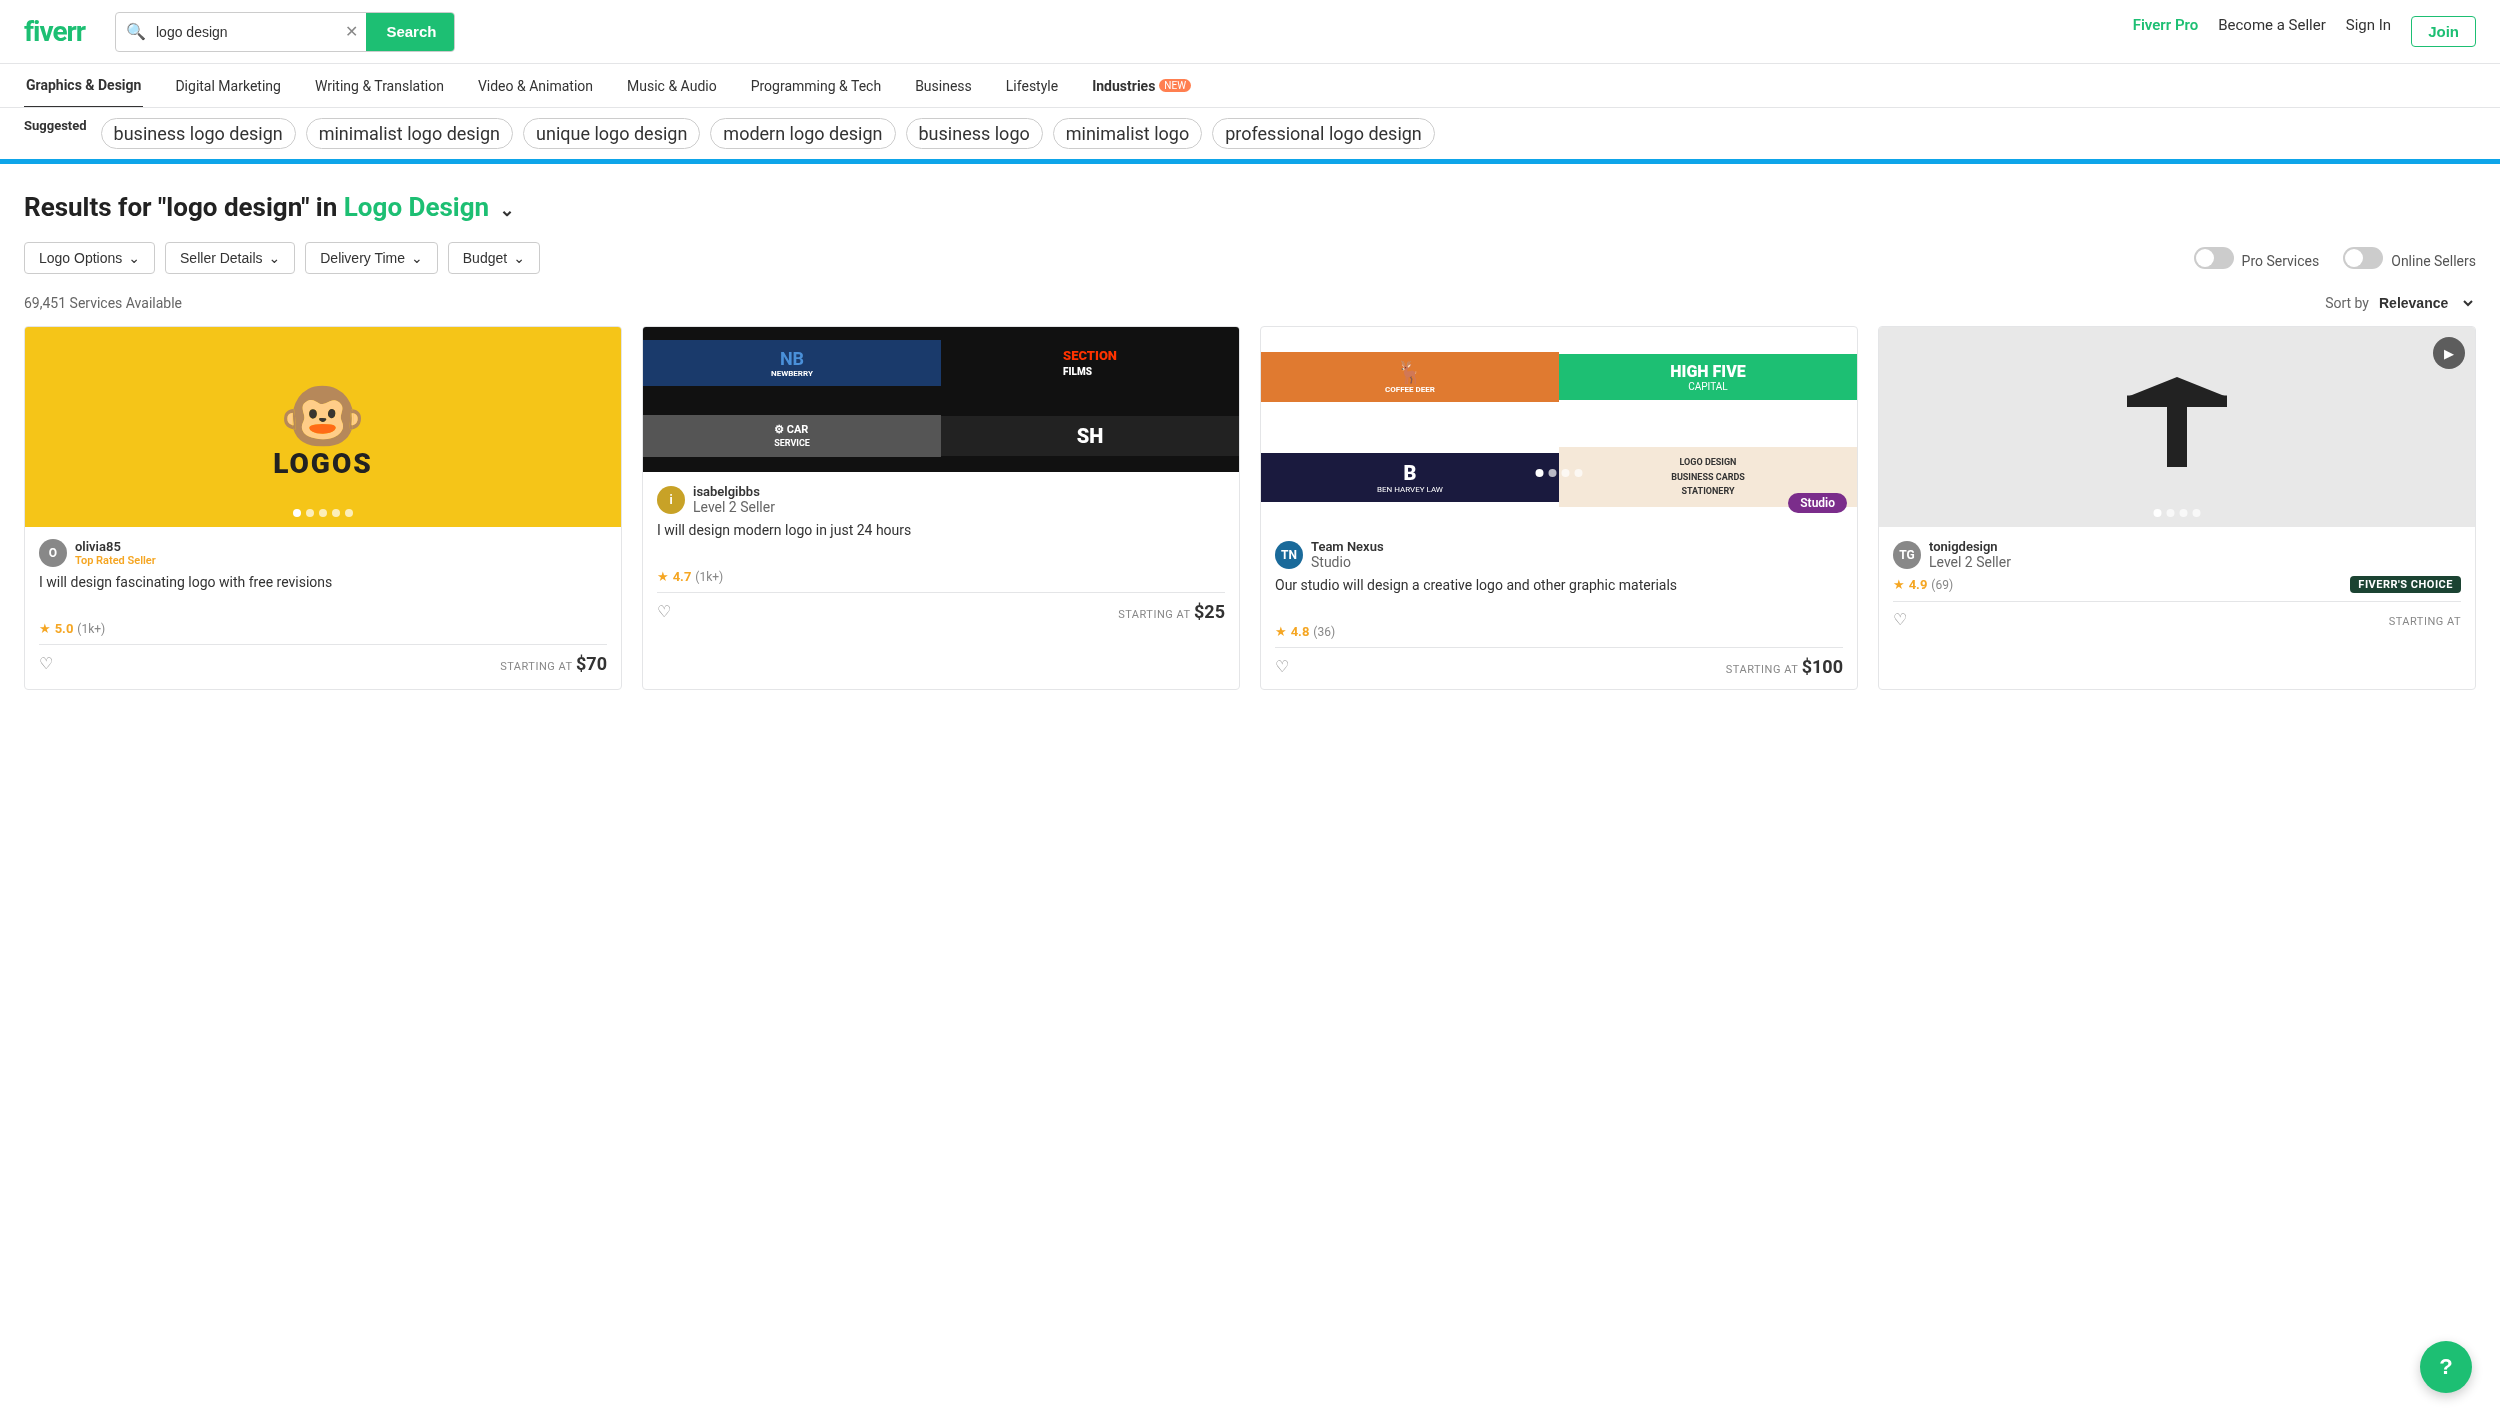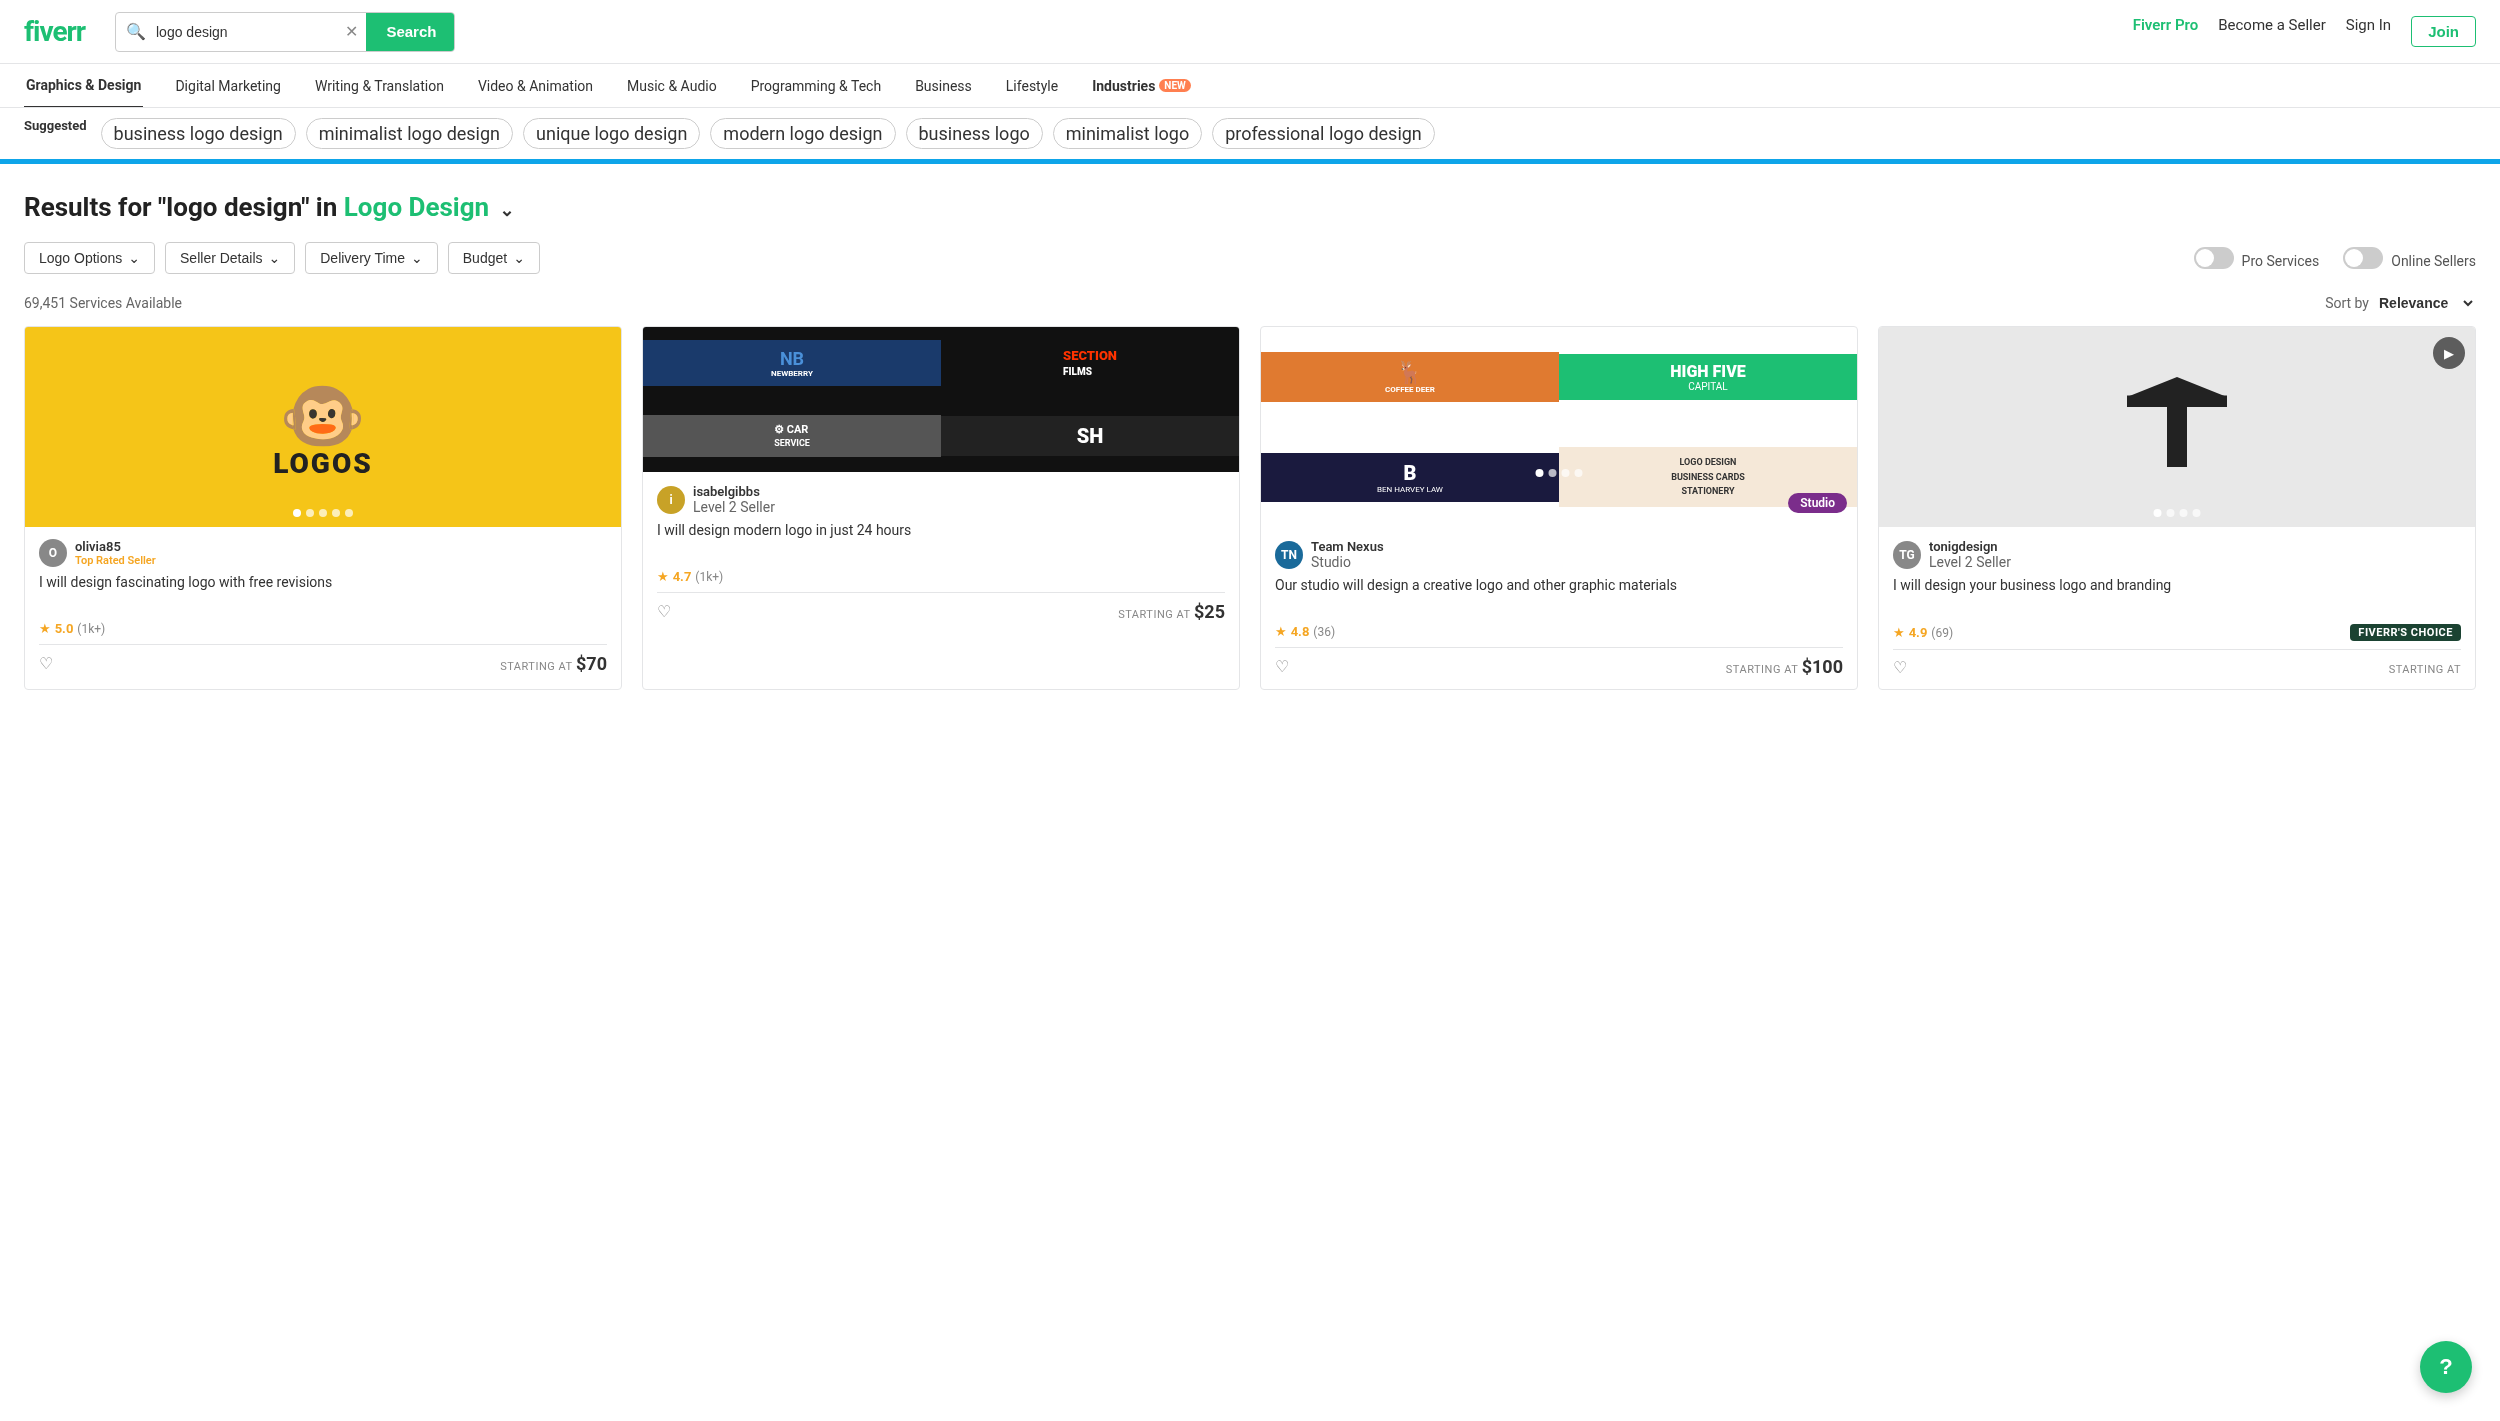--- a/index.html
+++ b/index.html
@@ -17,21 +17,21 @@
     .fiverr-pro { color: #1dbf73; font-weight: 600; font-size: 15px; cursor: pointer; }
     .become-seller { color: #333; font-size: 15px; cursor: pointer; }
     .sign-in { color: #333; font-size: 15px; cursor: pointer; }
     .join-btn { border: 1.5px solid #1dbf73; color: #1dbf73; background: #fff; border-radius: 4px; padding: 6px 16px; font-size: 15px; font-weight: 600; cursor: pointer; }
 
     
     .nav-bar { display: flex; align-items: center; padding: 0 24px; height: 44px; border-bottom: 1px solid #e4e5e7; gap: 30px; overflow-x: auto; }
     .nav-item { white-space: nowrap; font-size: 14px; color: #333; cursor: pointer; padding: 0 2px; height: 44px; display: flex; align-items: center; }
     .nav-item.active { font-weight: 700; border-bottom: 2px solid #333; }
     .nav-item.industries { font-weight: 700; }
-    .new-badge { background: #ff7f50; color: #fff; font-size: 10px; font-weight: 700; border-radius: 10px; padding: 1px 5px; margin-left: 4px; }
+    .new-badge { background: #ff7f50; color: #fff; font-size: 10px; font-weight: 400; border-radius: 10px; padding: 1px 5px; margin-left: 4px; }
 
     
     .suggested-bar { display: flex; align-items: flex-start; padding: 10px 24px; gap: 10px; border-bottom: 5px solid #0ea5e9; flex-wrap: wrap; }
     .suggested-label { font-weight: 700; font-size: 13px; margin-right: 4px; }
     .tag { border: 1px solid #ccc; border-radius: 20px; padding: 4px 12px; font-size: 18px; cursor: pointer; white-space: nowrap; color: #333; }
 
     
     .results-section { padding: 28px 24px 0; }
     .results-heading { font-size: 26px; font-weight: 700; color: #222; margin-bottom: 20px; }
     .results-heading .category-link { color: #1dbf73; text-decoration: none; cursor: pointer; }
@@ -338,21 +338,20 @@
       </div>
     </div>
     <div class="card-body">
       <div class="seller-info">
         <div class="avatar" style="background:#888;">TG</div>
         <div>
           <div class="seller-name">tonigdesign</div>
           <div class="seller-level">Level 2 Seller</div>
         </div>
       </div>
-      <div class="card-title">I will design your business logo and branding</div>
       <div class="rating-row">
         <span class="star">★</span>
         <span class="rating-val">4.9</span>
         <span class="rating-count">(69)</span>
         <span style="margin-left:auto;" class="fiverrs-choice">FIVERR'S CHOICE</span>
       </div>
       <div class="card-footer">
         <span class="heart-icon">♡</span>
         <div>
           <span class="starting-at">STARTING AT</span>

